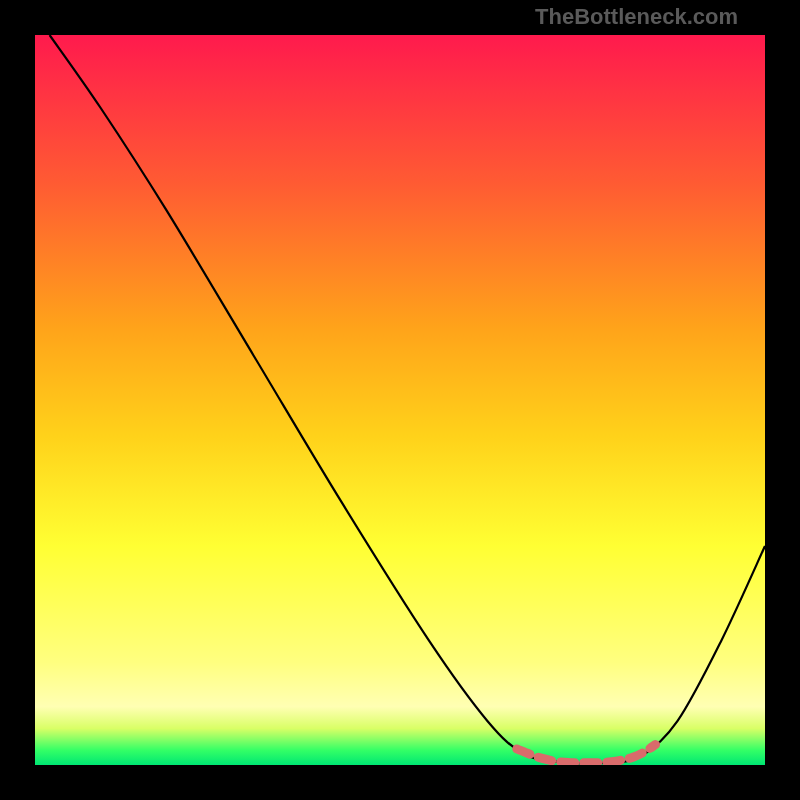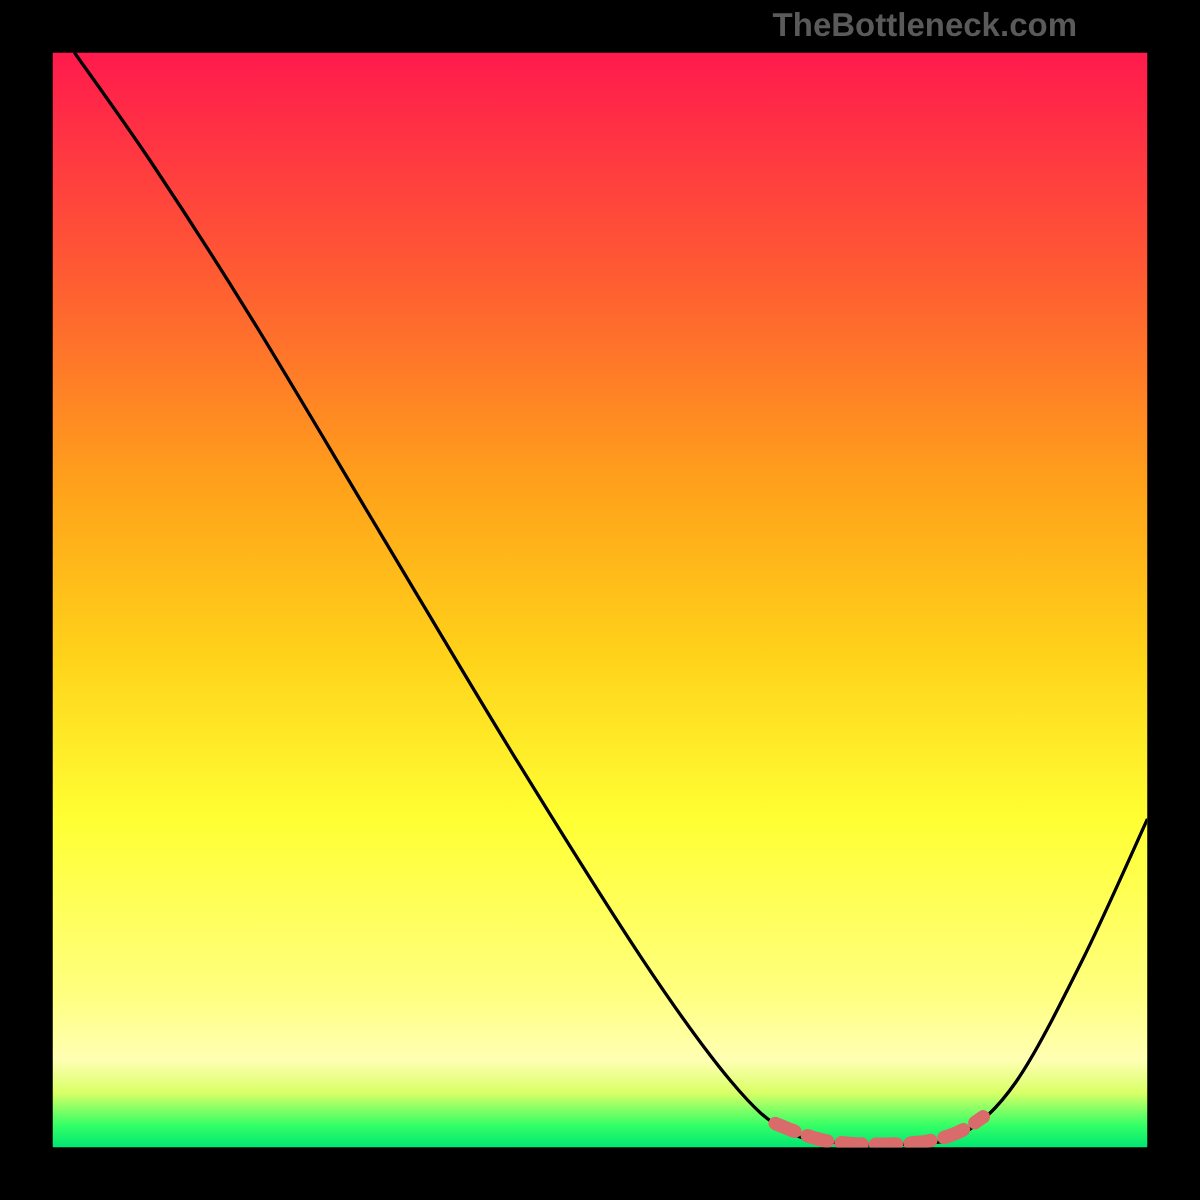--- a/index.html
+++ b/index.html
@@ -7,20 +7,21 @@
     padding: 0;
     width: 800px;
     height: 800px;
     background: #000000;
     overflow: hidden;
   }
   .container {
     position: relative;
     width: 728px;
     height: 800px;
+    padding-left: 20px;
   }
   .watermark {
     position: absolute;
     top: 4px;
     right: 10px;
     font-family: Arial, Helvetica, sans-serif;
     font-size: 22px;
     font-weight: bold;
     color: #5a5a5a;
     z-index: 10;

